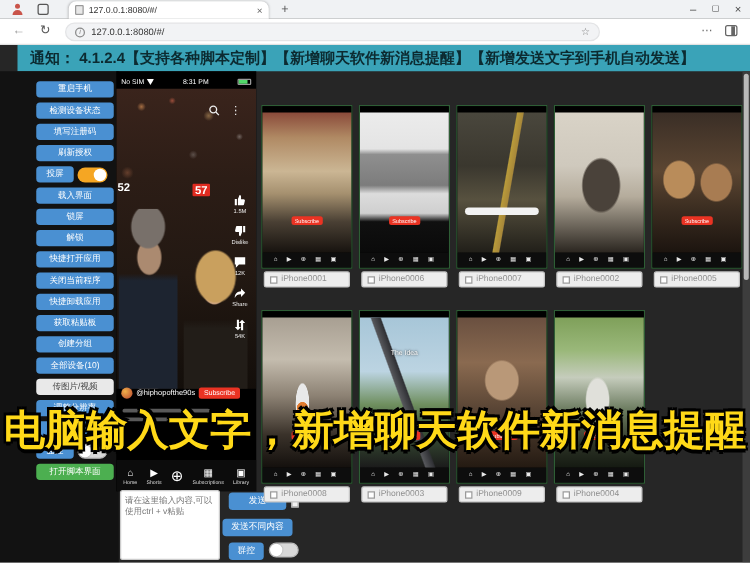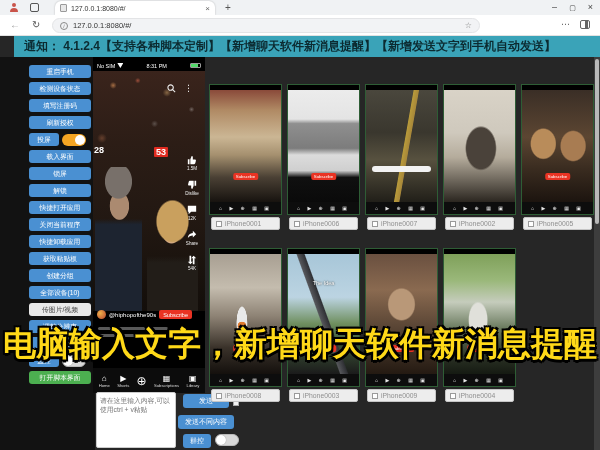--- a/index.html
+++ b/index.html
@@ -213,22 +213,22 @@
       <div class="fig-man"></div>
       <div class="fig-woman"></div>
     </div>
     <div class="mp-top-icons">
       <svg width="9" height="9" viewBox="0 0 10 10">
           <circle cx="4" cy="4" r="3" fill="none" stroke="#eee" stroke-width="1.2"></circle>
           <line x1="6.3" y1="6.3" x2="9" y2="9" stroke="#eee" stroke-width="1.2"></line>
         </svg>
       <span class="kebab">⋮</span>
     </div>
-    <span class="score" style="left:1px;">28</span>
-    <span class="score red" style="left:61px; top:90px;">53</span>
+    <span class="score" style="left:1px;">52</span>
+    <span class="score red" style="left:61px; top:90px;">57</span>
 
     <div class="rail">
       <div class="itm">
         <svg width="10" height="10" viewBox="0 0 12 12">
             <path fill="#fff" d="M1 5h2v6H1zM4 11h4.6c.7 0 1.2-.4 1.3-1l.8-3.2c.2-.8-.4-1.5-1.2-1.5H7V2.6C7 1.8 6.4 1.2 5.6 1.2L4 5z"></path>
           </svg>
         <span class="lbl">1.5M</span>
       </div>
       <div class="itm">
         <svg width="10" height="10" viewBox="0 0 12 12" style="transform:rotate(180deg)">

